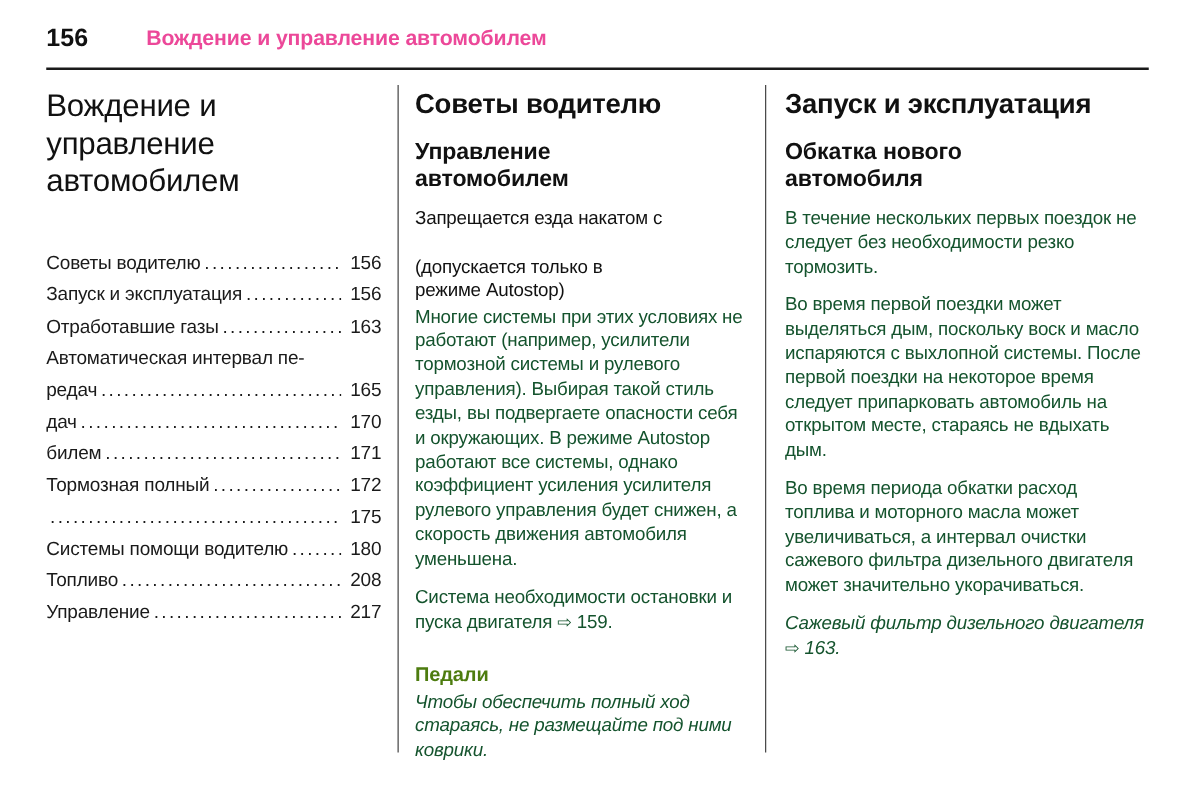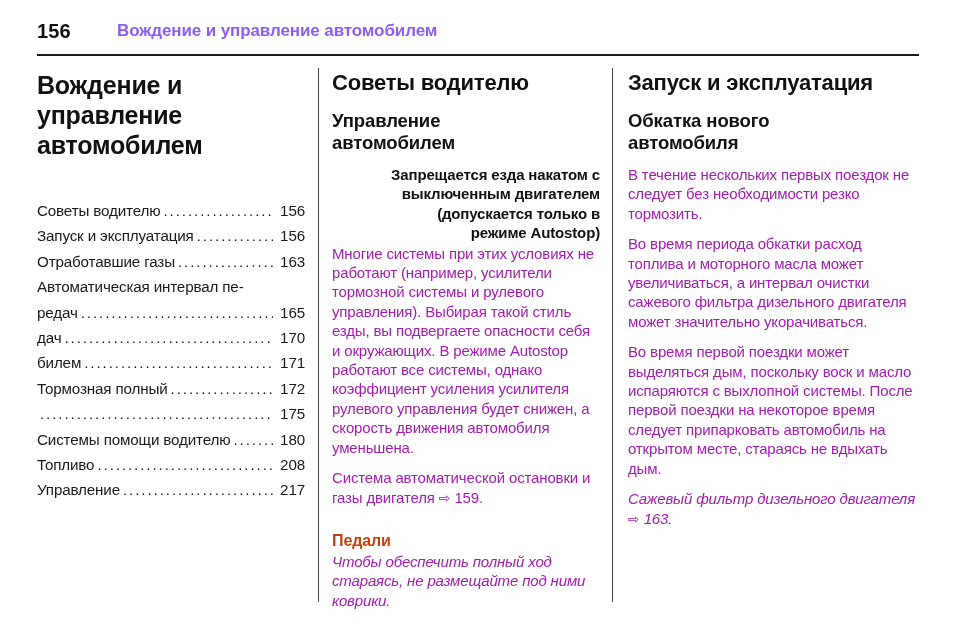--- a/index.html
+++ b/index.html
@@ -33,21 +33,21 @@
     font-size: 20px;
     font-weight: bold;
     letter-spacing: 0.1px;
     color: #111111;
     width: 80px;
     flex: 0 0 80px;
   }
   .header-title {
     font-size: 17px;
     font-weight: bold;
-    color: #8b5cf6;
+    color: #ec4899;
     letter-spacing: -0.1px;
   }
   .header-rule {
     position: absolute;
     left: 37px;
     top: 54px;
     width: 882px;
     height: 2.4px;
     background: #1a1a1a;
   }
@@ -70,21 +70,21 @@
     box-sizing: border-box;
   }
   .col-1 { left: 37px;  width: 268px; }
   .col-2 { left: 332px; width: 268px; }
   .col-3 { left: 628px; width: 292px; }
 
   
   h1.chapter-title {
     margin: 0 0 0 0;
     font-size: 25px;
-    font-weight: bold;
+    font-weight: normal;
     line-height: 30px;
     letter-spacing: -0.2px;
     color: #111111;
   }
   h1.section-title {
     margin: 0 0 14px 0;
     font-size: 22px;
     font-weight: bold;
     line-height: 26px;
     letter-spacing: -0.2px;
@@ -95,42 +95,41 @@
     margin: 0 0 11px 0;
     font-size: 18.5px;
     font-weight: bold;
     line-height: 22px;
     letter-spacing: -0.1px;
     color: #111111;
   }
   h3.bold-lead {
     margin: 0 0 1px 0;
     font-size: 15px;
-    font-weight: bold;
+    font-weight: normal;
     line-height: 19.4px;
     letter-spacing: -0.15px;
     color: #111111;
-    text-align: right;
   }
   h3.minor-heading {
     margin: 0 0 1px 0;
     font-size: 16px;
     font-weight: bold;
     line-height: 20px;
     letter-spacing: -0.1px;
-    color: #c2410c;
+    color: #4d7c0f;
   }
 
   
   p.body {
     margin: 0 0 11px 0;
     font-size: 15px;
     line-height: 19.4px;
     letter-spacing: -0.15px;
-    color: #a21caf;
+    color: #14532d;
   }
   p.body:last-child { margin-bottom: 0; font-style: italic; }
   .spacer-md { height: 13px; }
 
   .xref-arrow {
     font-family: "DejaVu Sans", sans-serif;
     font-size: 14px;
     line-height: 1;
   }
 
@@ -291,50 +290,50 @@
   <div class="column col-2">
     <h1 class="section-title">Советы водителю</h1>
 
     <h2 class="sub-title">
       <span>Управление</span><br>
       <span>автомобилем</span>
     </h2>
 
     <h3 class="bold-lead">
       <span>Запрещается езда накатом с</span><br>
-      <span>выключенным двигателем</span><br>
+      <br>
       <span>(допускается только в</span><br>
       <span>режиме Autostop)</span>
     </h3>
 
     <p class="body">Многие системы при этих условиях не работают (например, усилители тормозной системы и рулевого управления). Выбирая такой стиль езды, вы подвергаете опасности себя и окружающих. В режиме Autostop работают все системы, однако коэффициент усиления усилителя рулевого управления будет снижен, а скорость движения автомобиля уменьшена.</p>
 
     <p class="body">
-      <span>Система автоматической остановки и газы двигателя</span>
+      <span>Система необходимости остановки и пуска двигателя</span>
       <span class="xref-arrow">⇨</span>
       <span>159.</span>
     </p>
 
     <div class="spacer-md"></div>
 
     <h3 class="minor-heading">Педали</h3>
     <p class="body">Чтобы обеспечить полный ход стараясь, не размещайте под ними коврики.</p>
   </div>
 
   <div class="column col-3">
     <h1 class="section-title">Запуск и эксплуатация</h1>
 
     <h2 class="sub-title">
       <span>Обкатка нового</span><br>
       <span>автомобиля</span>
     </h2>
 
     <p class="body">В течение нескольких первых поездок не следует без необходимости резко тормозить.</p>
+    <p class="body">Во время первой поездки может выделяться дым, поскольку воск и масло испаряются с выхлопной системы. После первой поездки на некоторое время следует припарковать автомобиль на открытом месте, стараясь не вдыхать дым.</p>
     <p class="body">Во время периода обкатки расход топлива и моторного масла может увеличиваться, а интервал очистки сажевого фильтра дизельного двигателя может значительно укорачиваться.</p>
-    <p class="body">Во время первой поездки может выделяться дым, поскольку воск и масло испаряются с выхлопной системы. После первой поездки на некоторое время следует припарковать автомобиль на открытом месте, стараясь не вдыхать дым.</p>
 
     <p class="body">
       <span>Сажевый фильтр дизельного двигателя</span>
       <span class="xref-arrow">⇨</span>
       <span>163.</span>
     </p>
   </div>
 
 </div>
 

